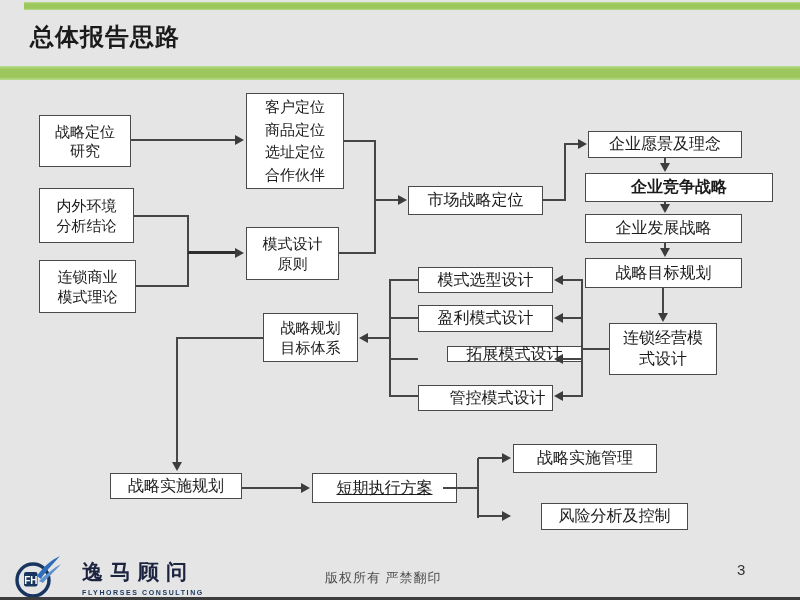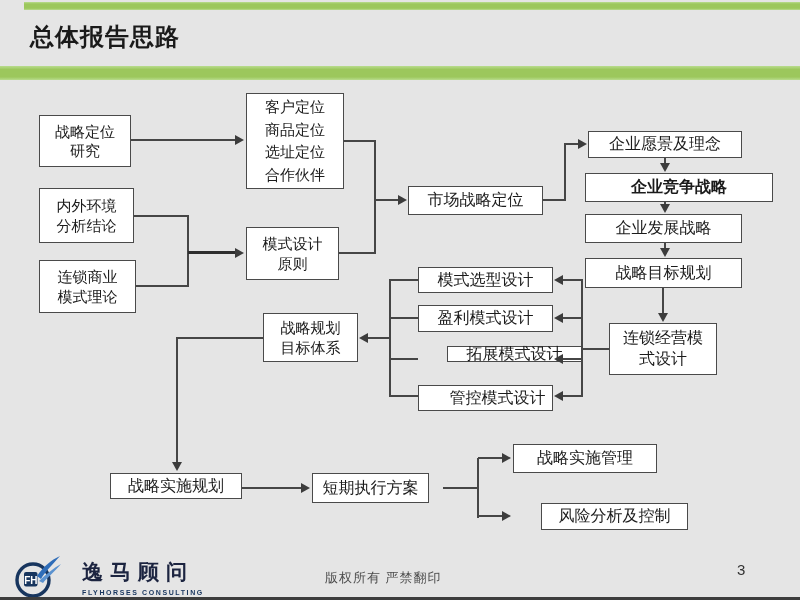--- a/index.html
+++ b/index.html
@@ -54,21 +54,21 @@
   <div class="node" style="left:585px;top:258px;width:157px;height:30px;">战略目标规划</div>
   <div class="node" style="left:609px;top:323px;width:108px;height:52px;">连锁经营模
 式设计</div>
   <div class="node" style="left:418px;top:267px;width:135px;height:26px;">模式选型设计</div>
   <div class="node" style="left:418px;top:305px;width:135px;height:27px;">盈利模式设计</div>
   <div class="node" style="left:418px;top:346px;width:135px;height:16px;margin-left:29px;">拓展模式设计</div>
   <div class="node" style="left:418px;top:385px;width:135px;height:26px;padding-left:24px;">管控模式设计</div>
   <div class="node sm" style="left:263px;top:313px;width:95px;height:49px;">战略规划
 目标体系</div>
   <div class="node" style="left:110px;top:473px;width:132px;height:26px;">战略实施规划</div>
-  <div class="node" style="left:312px;top:473px;width:117px;height:30px;">短期执行方案</div>
+  <div class="node" style="left:312px;top:473px;width:145px;height:30px;text-decoration:underline;">短期执行方案</div>
   <div class="node" style="left:513px;top:444px;width:144px;height:29px;">战略实施管理</div>
   <div class="node" style="left:513px;top:503px;width:147px;height:27px;margin-left:28px;">风险分析及控制</div>
 
   <div>
 
     <div class="line h" style="left:131px;top:139px;width:106px;"></div>
     <div class="arrR" style="left:235px;top:135px;"></div>
 
     <div class="line h" style="left:134px;top:215px;width:55px;"></div>
     <div class="line h" style="left:136px;top:285px;width:53px;"></div>

